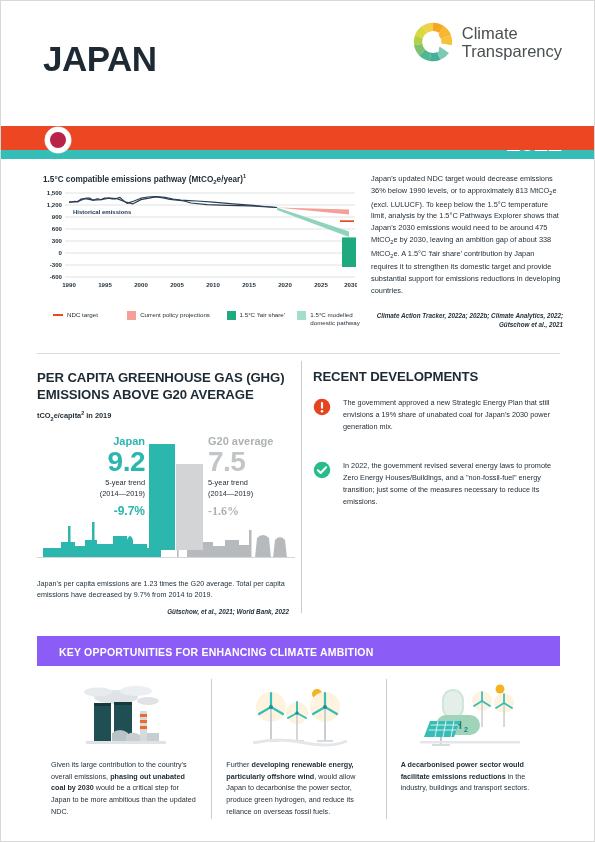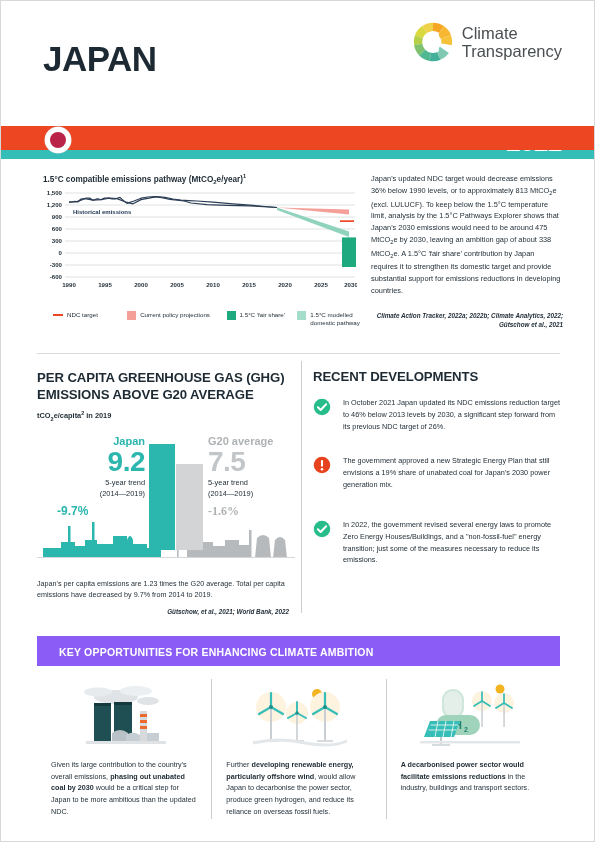--- a/index.html
+++ b/index.html
@@ -178,21 +178,21 @@
     font-size: 28px; font-weight: bold; color: #2bb6ae;
     letter-spacing: -0.5px;
   }
   .lbl-japan-trend {
     position: absolute; left: 20px; top: 45px;
     width: 88px; text-align: right;
     font-size: 7.4px; line-height: 1.42; color: #1d2a33;
   }
   .lbl-japan-pct {
     position: absolute; left: 20px; top: 71px;
-    width: 88px; text-align: left;
+    width: 88px; text-align: right;
     font-size: 12px; font-weight: bold; color: #2bb6ae;
   }
   .lbl-g20-name {
     position: absolute; left: 171px; top: 2px;
     font-size: 11px; font-weight: bold; color: #aeb2b4;
   }
   .lbl-g20-val {
     position: absolute; left: 171px; top: 13px;
     font-size: 28px; font-weight: bold; color: #c3c6c8;
     letter-spacing: -0.5px;
@@ -451,27 +451,20 @@
 
   <div class="percap-note">Japan's per capita emissions are 1.23 times the G20 average. Total per capita emissions have decreased by 9.7% from 2014 to 2019.</div>
   <div class="percap-source">Gütschow, et al., 2021; World Bank, 2022</div>
 
   <div style="position:absolute;left:300px;top:360px;width:1px;height:252px;background:#c9ccce;"></div>
 
   <div class="recent">
     <h2>RECENT DEVELOPMENTS</h2>
     <div class="dev-list">
 
-      <div class="dev-item">
-        <svg class="dev-icon" viewBox="0 0 24 24">
-          <circle cx="12" cy="12" r="11" fill="#26bd8b"></circle>
-          <path d="M6.5,12.4 L10.2,16 L17.5,8.4" fill="none" stroke="#ffffff" stroke-width="2.7" stroke-linecap="round" stroke-linejoin="round"></path>
-        </svg>
-        <div class="dev-text">In October 2021 Japan updated its NDC emissions reduction target to 46% below 2013 levels by 2030, a significant step forward from its previous NDC target of 26%.</div>
-      </div>
 
       <div class="dev-item" style="margin-bottom:28px;">
         <svg class="dev-icon" viewBox="0 0 24 24">
           <circle cx="12" cy="12" r="11" fill="#e8431f"></circle>
           <rect x="10.6" y="5.4" width="2.8" height="9" rx="1.4" fill="#ffffff"></rect>
           <circle cx="12" cy="17.6" r="1.7" fill="#ffffff"></circle>
         </svg>
         <div class="dev-text">The government approved a new Strategic Energy Plan that still envisions a 19% share of unabated coal for Japan's 2030 power generation mix.</div>
       </div>
 

